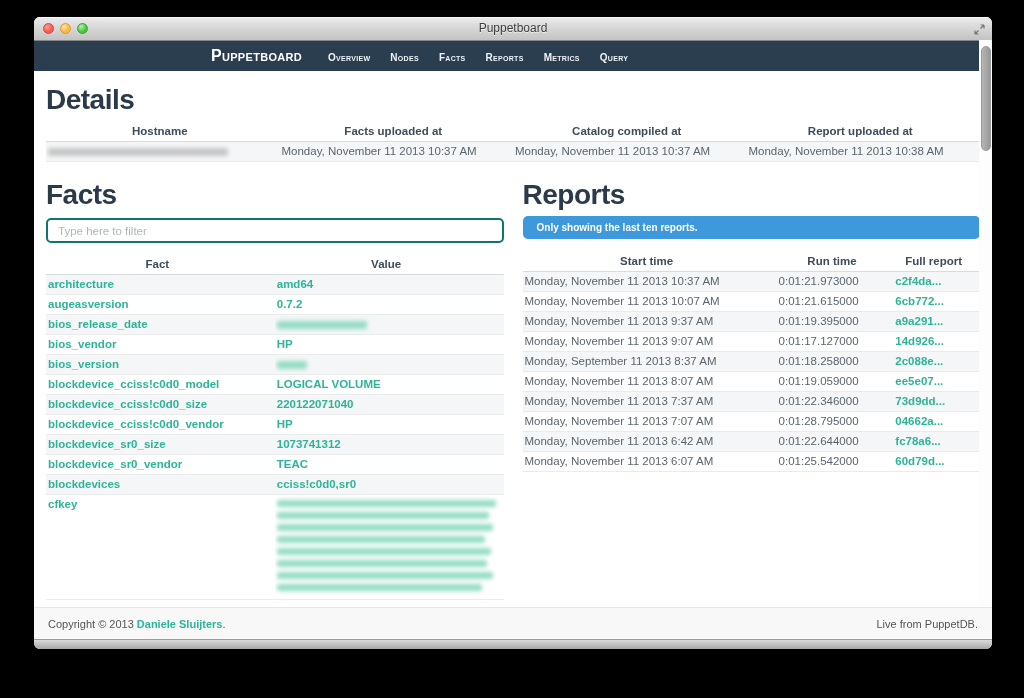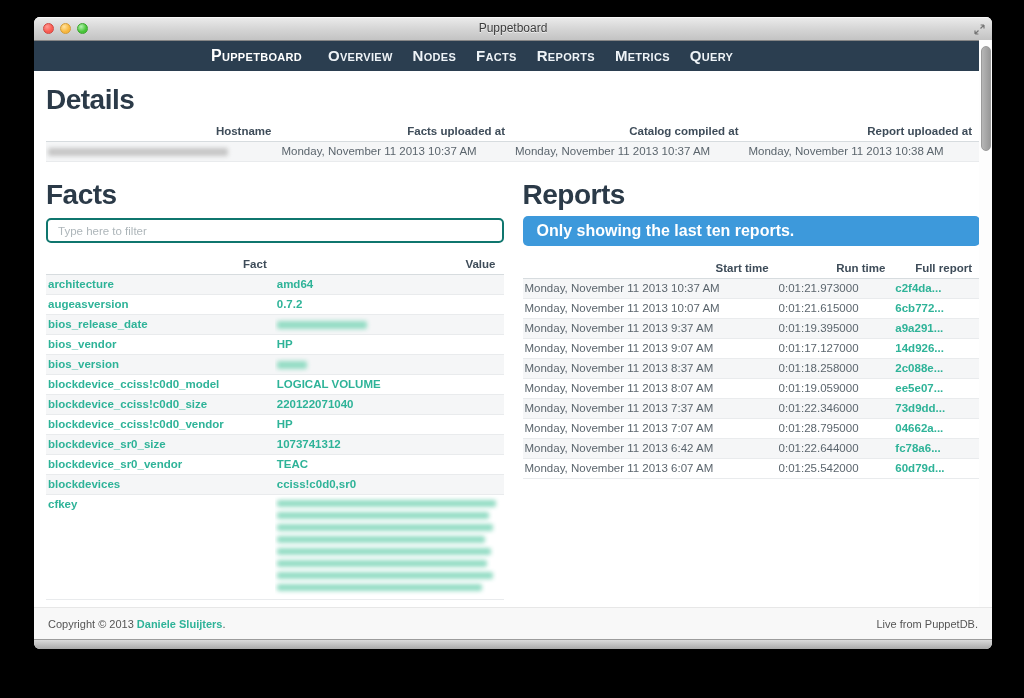--- a/index.html
+++ b/index.html
@@ -33,36 +33,36 @@
   }
   .resize-grip{position:absolute;right:6px;top:5px;width:13px;height:13px;opacity:.75;}
   
   .navbar{height:30px;background:var(--navbar-bg);}
   .nav-inner{margin-left:177px;height:30px;display:flex;align-items:center;}
   .brand{
     font-variant:small-caps;font-weight:bold;font-size:16px;color:#ffffff;
     letter-spacing:.3px;margin-right:16px;text-decoration:none;cursor:pointer;
   }
   .nav-item{
-    font-variant:small-caps;font-weight:bold;font-size:15px;color:#eef3f7;
+    font-variant:small-caps;font-weight:bold;font-size:10px;color:#eef3f7;
     padding:0 10px;text-decoration:none;cursor:pointer;letter-spacing:.3px;
   }
   
   .content{
     position:absolute;top:55px;left:0;right:0;height:537px;
     padding:0 12px;box-sizing:border-box;overflow:hidden;background:#fff;
   }
   h1{
     font-size:28px;line-height:32px;margin:12px 0 5px;color:var(--heading);
     font-weight:bold;letter-spacing:-.5px;
   }
   .cols h1{margin-top:15px;}
   .tbl{width:100%;border-collapse:collapse;font-size:11.5px;table-layout:fixed;}
   .tbl th{
-    text-align:right;font-weight:bold;color:#3e4c59;
+    text-align:center;font-weight:bold;color:#3e4c59;
     padding:4px 8px 4px 2px;border-bottom:1px solid #d7dcdf;
   }
   .tbl td{
     padding:3px 8px 3px 2px;border-top:1px solid #e9ebed;color:#5b656d;
     line-height:13px;vertical-align:top;overflow:hidden;white-space:nowrap;
   }
   .tbl tbody tr:nth-child(odd){background:var(--stripe);}
   .tbl tbody tr:last-child td{border-bottom:1px solid #e9ebed;}
   .details-tbl th,.details-tbl td{width:25%;}
   .facts-tbl th,.facts-tbl td{width:50%;}
@@ -72,21 +72,21 @@
   a.lnk{color:var(--accent-teal);text-decoration:none;cursor:pointer;font-weight:bold;}
   .cols{display:flex;gap:19px;margin-top:2px;}
   .col{flex:1;min-width:0;}
   .filter-input{
     width:100%;box-sizing:border-box;height:25px;margin:2px 0 11px;
     border:2px solid #0f766e;border-radius:5px;padding:0 10px;
     font-size:11.5px;color:#555;outline:none;font-family:"Liberation Sans",sans-serif;
   }
   .filter-input::placeholder{color:#aeb6ba;}
   .alert{
-    background:var(--alert-blue);color:#fff;font-weight:bold;font-size:16px;
+    background:var(--alert-blue);color:#fff;font-weight:bold;font-size:10px;
     padding:6px 14px;border-radius:5px;margin:4px 0 12px;
   }
   
   .blur{display:inline-block;height:8px;border-radius:2px;filter:blur(2px);
         background:#93dcc4;vertical-align:middle;}
   .blur.gray{background:#c6c6c6;}
   .blur-block{padding-top:2px;}
   .blur-block .line{height:7px;border-radius:2px;filter:blur(2px);
         background:#93dcc4;margin:0 0 5px;}
   
@@ -258,21 +258,21 @@
                 <td class="c-start">Monday, November 11 2013 9:37 AM</td>
                 <td class="c-run">0:01:19.395000</td>
                 <td class="c-full"><a class="lnk">a9a291...</a></td>
               </tr>
               <tr>
                 <td class="c-start">Monday, November 11 2013 9:07 AM</td>
                 <td class="c-run">0:01:17.127000</td>
                 <td class="c-full"><a class="lnk">14d926...</a></td>
               </tr>
               <tr>
-                <td class="c-start">Monday, November 11 2013 8:37 AM</td>
+                <td class="c-start">Monday, September 11 2013 8:37 AM</td>
                 <td class="c-run">0:01:18.258000</td>
                 <td class="c-full"><a class="lnk">2c088e...</a></td>
               </tr>
               <tr>
                 <td class="c-start">Monday, November 11 2013 8:07 AM</td>
                 <td class="c-run">0:01:19.059000</td>
                 <td class="c-full"><a class="lnk">ee5e07...</a></td>
               </tr>
               <tr>
                 <td class="c-start">Monday, November 11 2013 7:37 AM</td>

